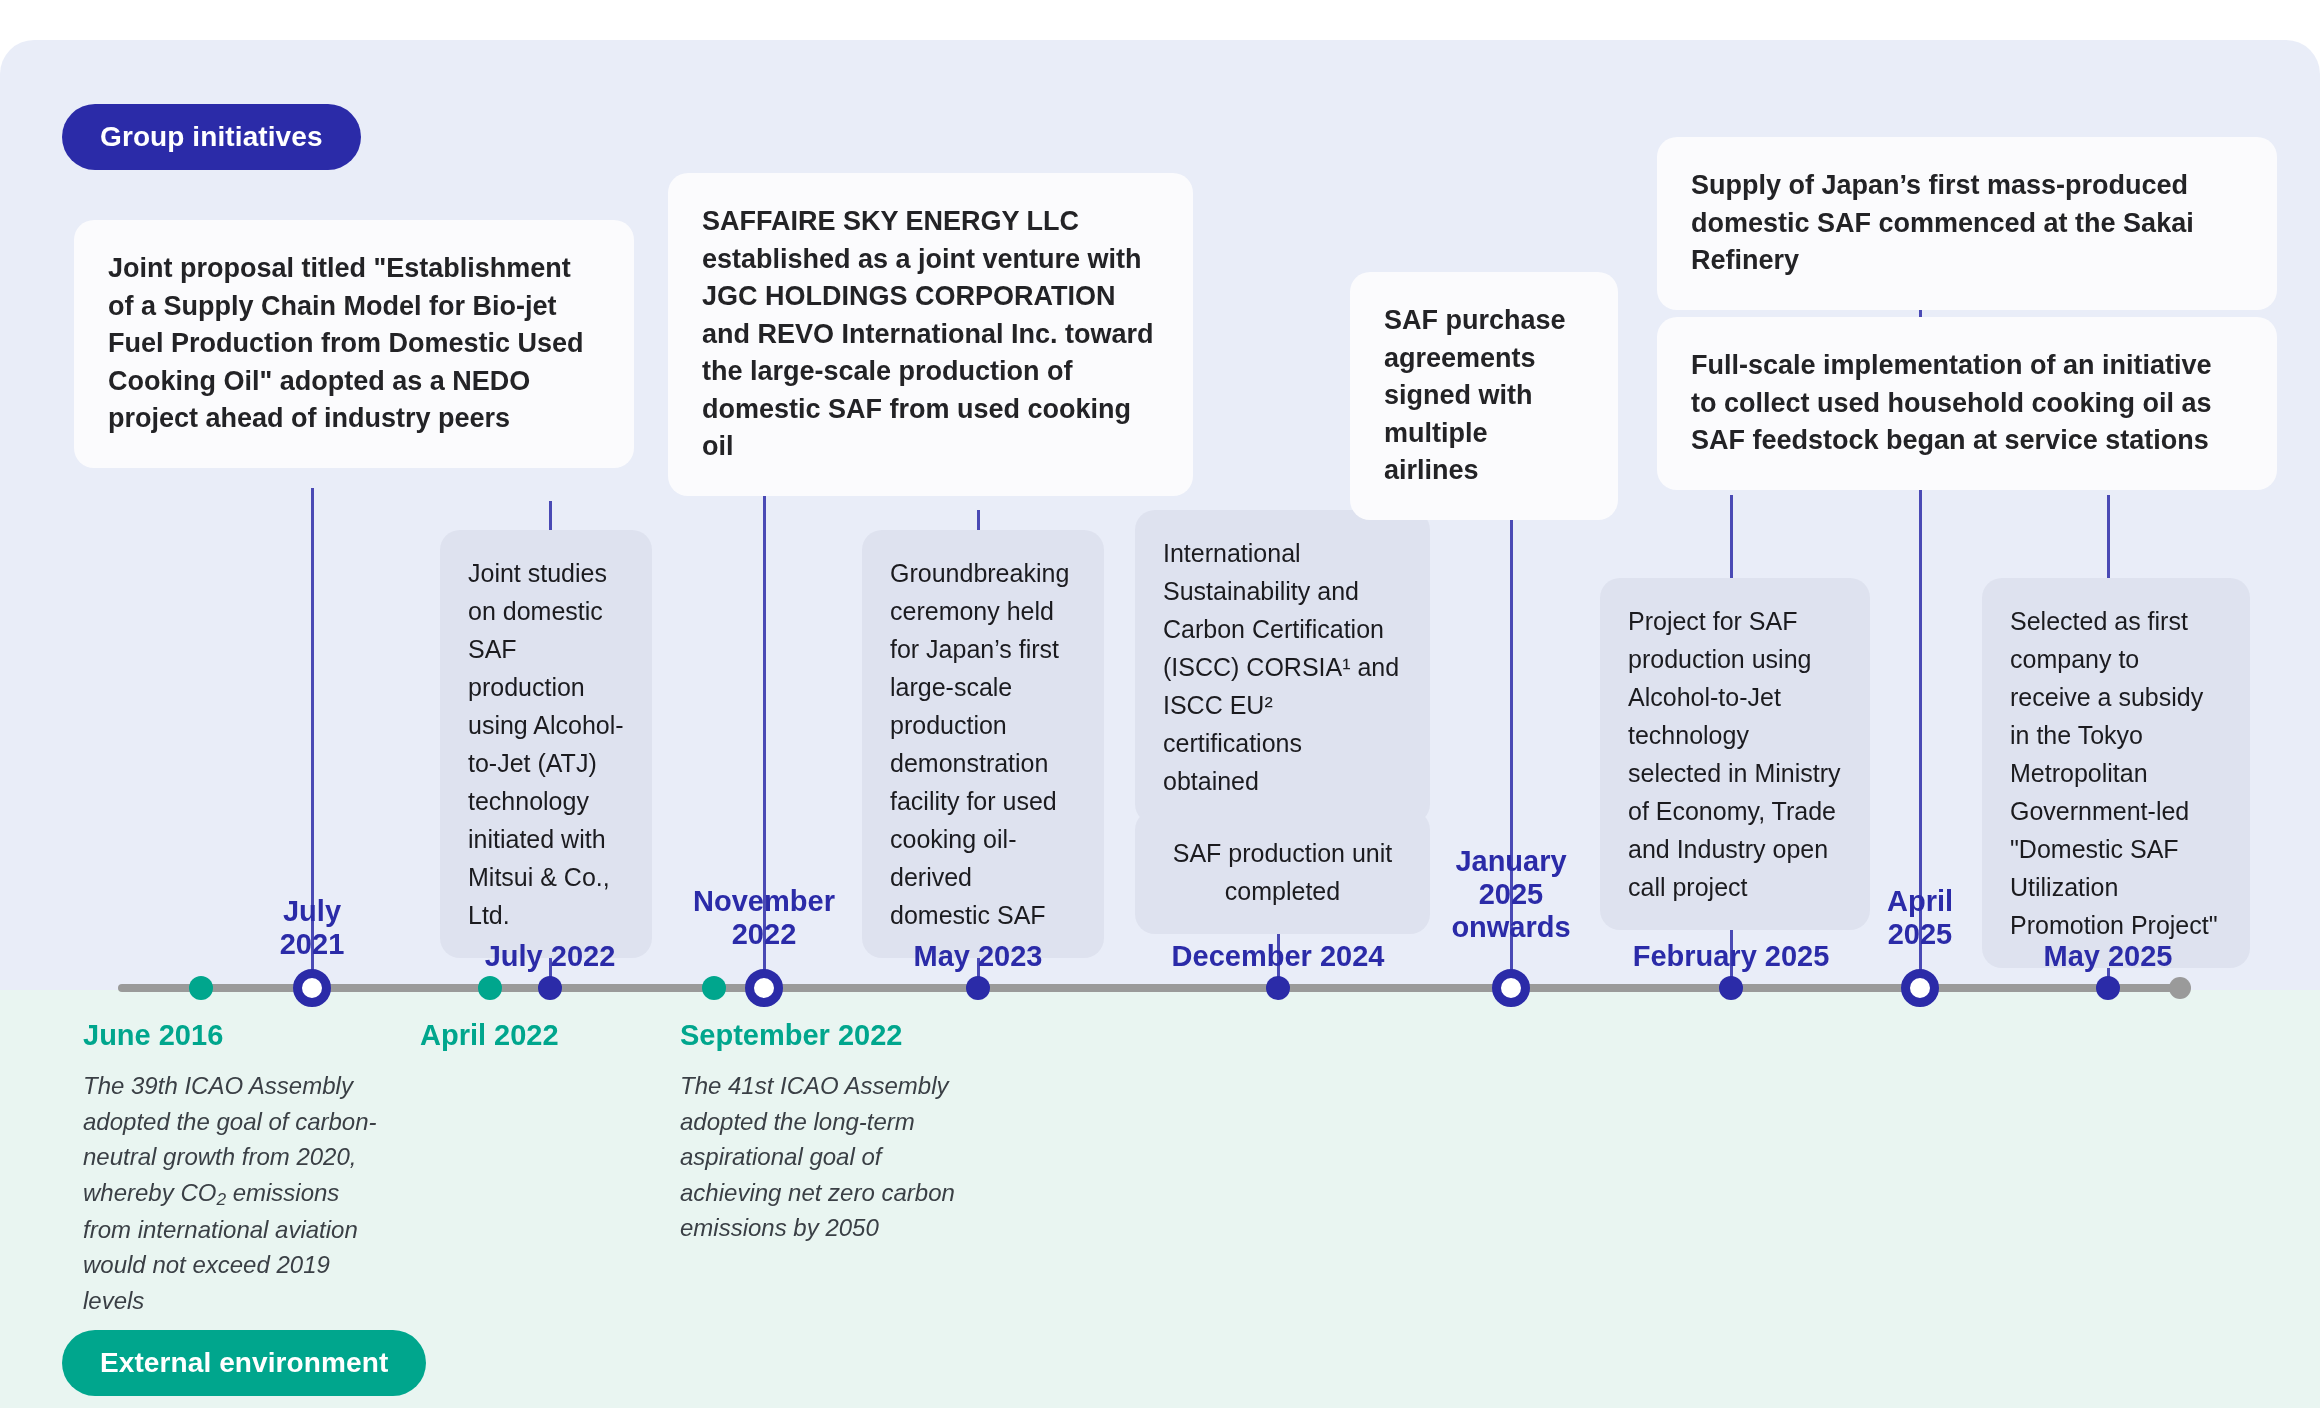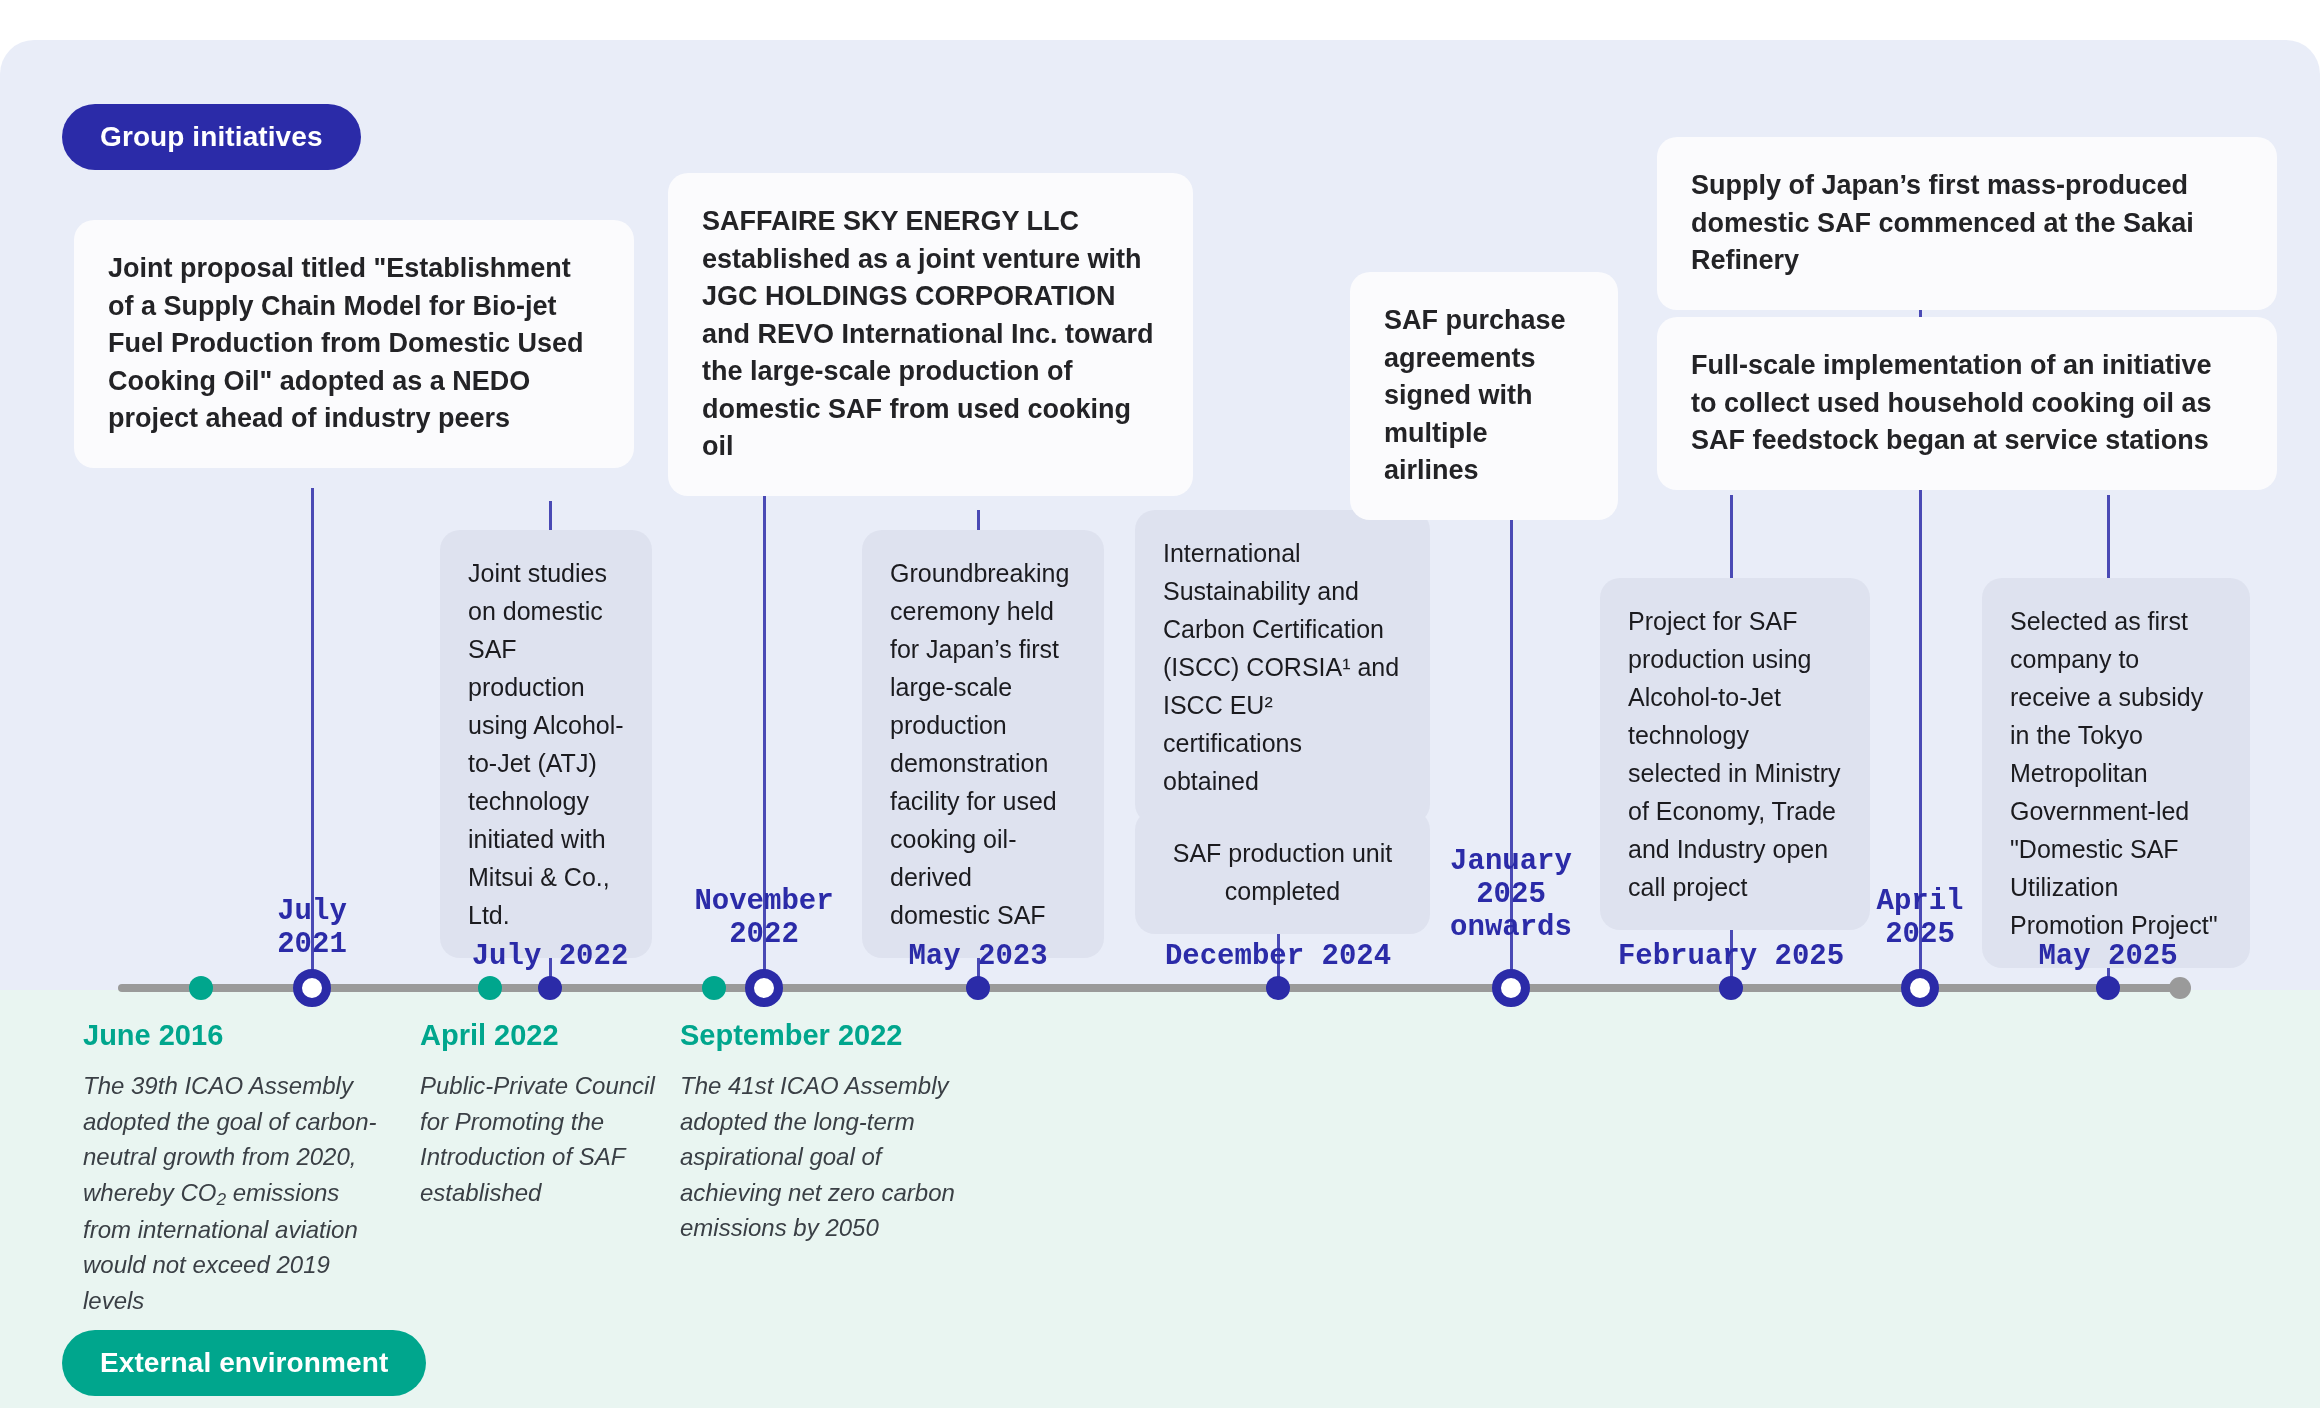--- a/index.html
+++ b/index.html
@@ -102,21 +102,20 @@
   
   .date-top {
     position: absolute;
     transform: translateX(-50%);
     color: #2b2ba8;
     font-weight: bold;
     font-size: 29px;
     line-height: 1.14;
     text-align: center;
     white-space: pre-line;
-    font-family: Liberation Mono, monospace;
   }
   .date-bottom {
     position: absolute;
     color: #00a68d;
     font-weight: bold;
     font-size: 29px;
     line-height: 1.1;
     white-space: nowrap;
   }
   .desc-bottom {
@@ -198,18 +197,17 @@
   <div class="node node-ring" style="left:1511px; top:948px;"></div>
   <div class="node node-dot-blue" style="left:1731px; top:948px;"></div>
   <div class="node node-ring" style="left:1920px; top:948px;"></div>
   <div class="node node-dot-blue" style="left:2108px; top:948px;"></div>
   <div class="node node-dot-grey" style="left:2180px; top:948px;"></div>
 
   <div class="date-bottom" style="left:83px; top:980px;">June 2016</div>
   <div class="desc-bottom" style="left:83px; top:1028px; width:310px;"><span>The 39th ICAO Assembly adopted the goal of carbon-neutral growth from 2020, whereby CO</span><sub>2</sub><span> emissions from international aviation would not exceed 2019 levels</span></div>
 
   <div class="date-bottom" style="left:420px; top:980px;">April 2022</div>
-  <div class="desc-bottom" style="left:420px; top:1028px; width:260px;">Public-Private Council for Promoting the Introduction of SAF established</div>
 
   <div class="date-bottom" style="left:680px; top:980px;">September 2022</div>
   <div class="desc-bottom" style="left:680px; top:1028px; width:290px;">The 41st ICAO Assembly adopted the long-term aspirational goal of achieving net zero carbon emissions by 2050</div>
 
 </div>
 
 </body></html>

